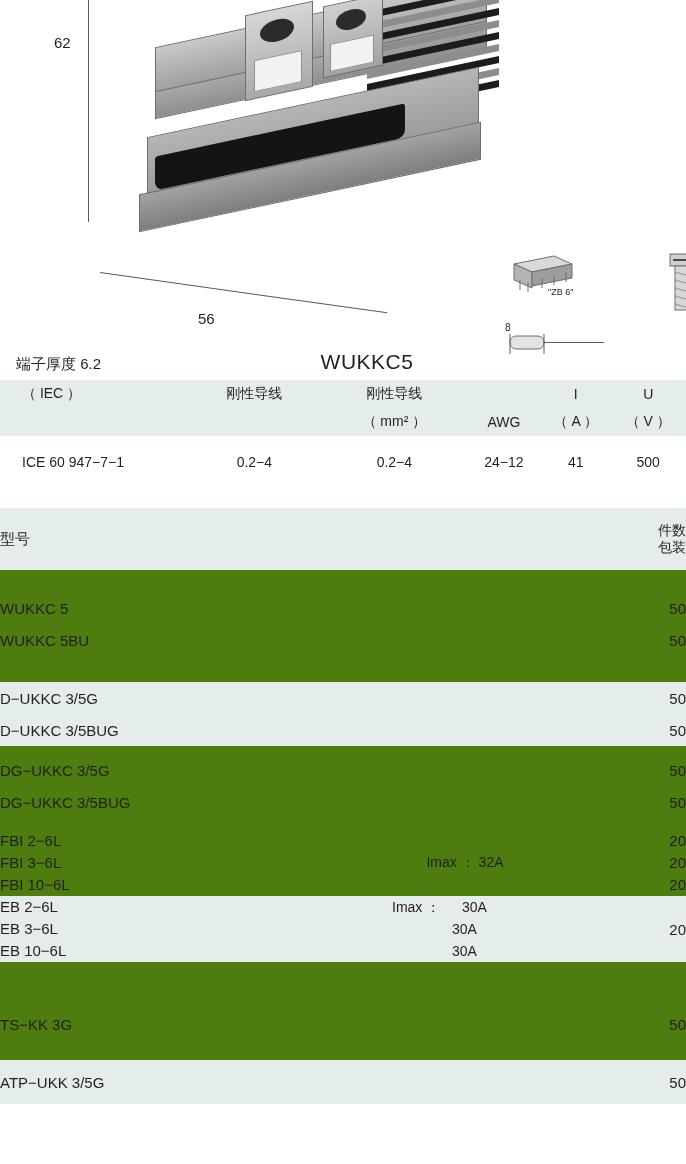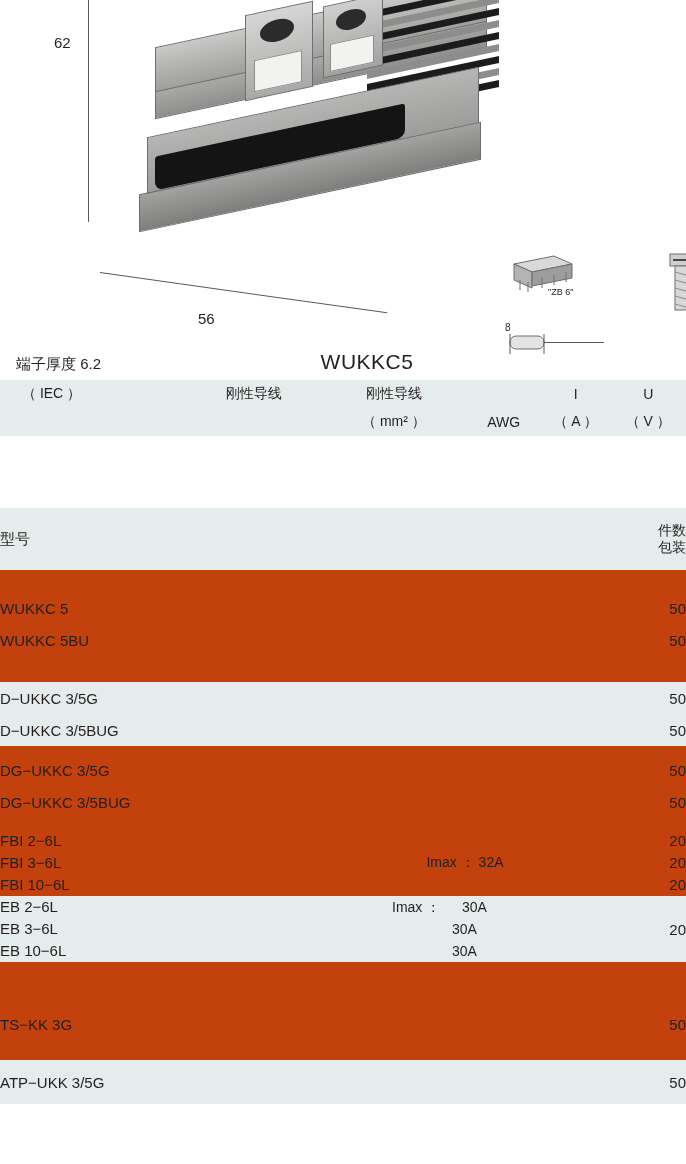--- a/index.html
+++ b/index.html
@@ -133,21 +133,21 @@
   .spec td{padding:0;height:28px;vertical-align:middle;}
   .ctr{text-align:center;}
 
   
   .models{
     position:absolute;left:0;top:508px;width:686px;
     border-collapse:collapse;font-size:15px;
   }
   .models td{vertical-align:middle;padding:0;}
   .rowband{background:#e4ecec;}
-  .rowwhite{background:#c2410c;}
+  .rowwhite{background:#4d7c0f;}
   .c-name{padding-left:14px;}
   .c-mid{text-align:center;font-size:14px;}
   .c-qty{text-align:right;padding-right:36px;}
   .small-line{line-height:22px;}
   .hdr-name{padding-left:14px;font-size:15px;}
   .hdr-qty{text-align:right;padding-right:28px;font-size:14px;line-height:17px;}
 </style>
 </head>
 <body>
 
@@ -234,20 +234,28 @@
     <td class="ctr" style="width:78px;">U</td>
   </tr>
   <tr class="band">
     <td></td>
     <td class="ctr"></td>
     <td class="ctr">（ mm² ）</td>
     <td class="ctr">AWG</td>
     <td class="ctr">（ A ）</td>
     <td class="ctr">（ V ）</td>
   </tr>
+  <tr style="height:52px;">
+    <td style="padding-left:22px;">ICE 60 947−7−1</td>
+    <td class="ctr">0.2−4</td>
+    <td class="ctr">0.2−4</td>
+    <td class="ctr">24−12</td>
+    <td class="ctr">41</td>
+    <td class="ctr">500</td>
+  </tr>
 </tbody>
   </table>
 
 <table class="models">
   <tbody>
       <tr class="rowband" style="height:62px;">
     <td class="hdr-name" style="width:380px;">型号</td>
     <td style="width:170px;"></td>
     <td class="hdr-qty">
       <div>件数</div>

